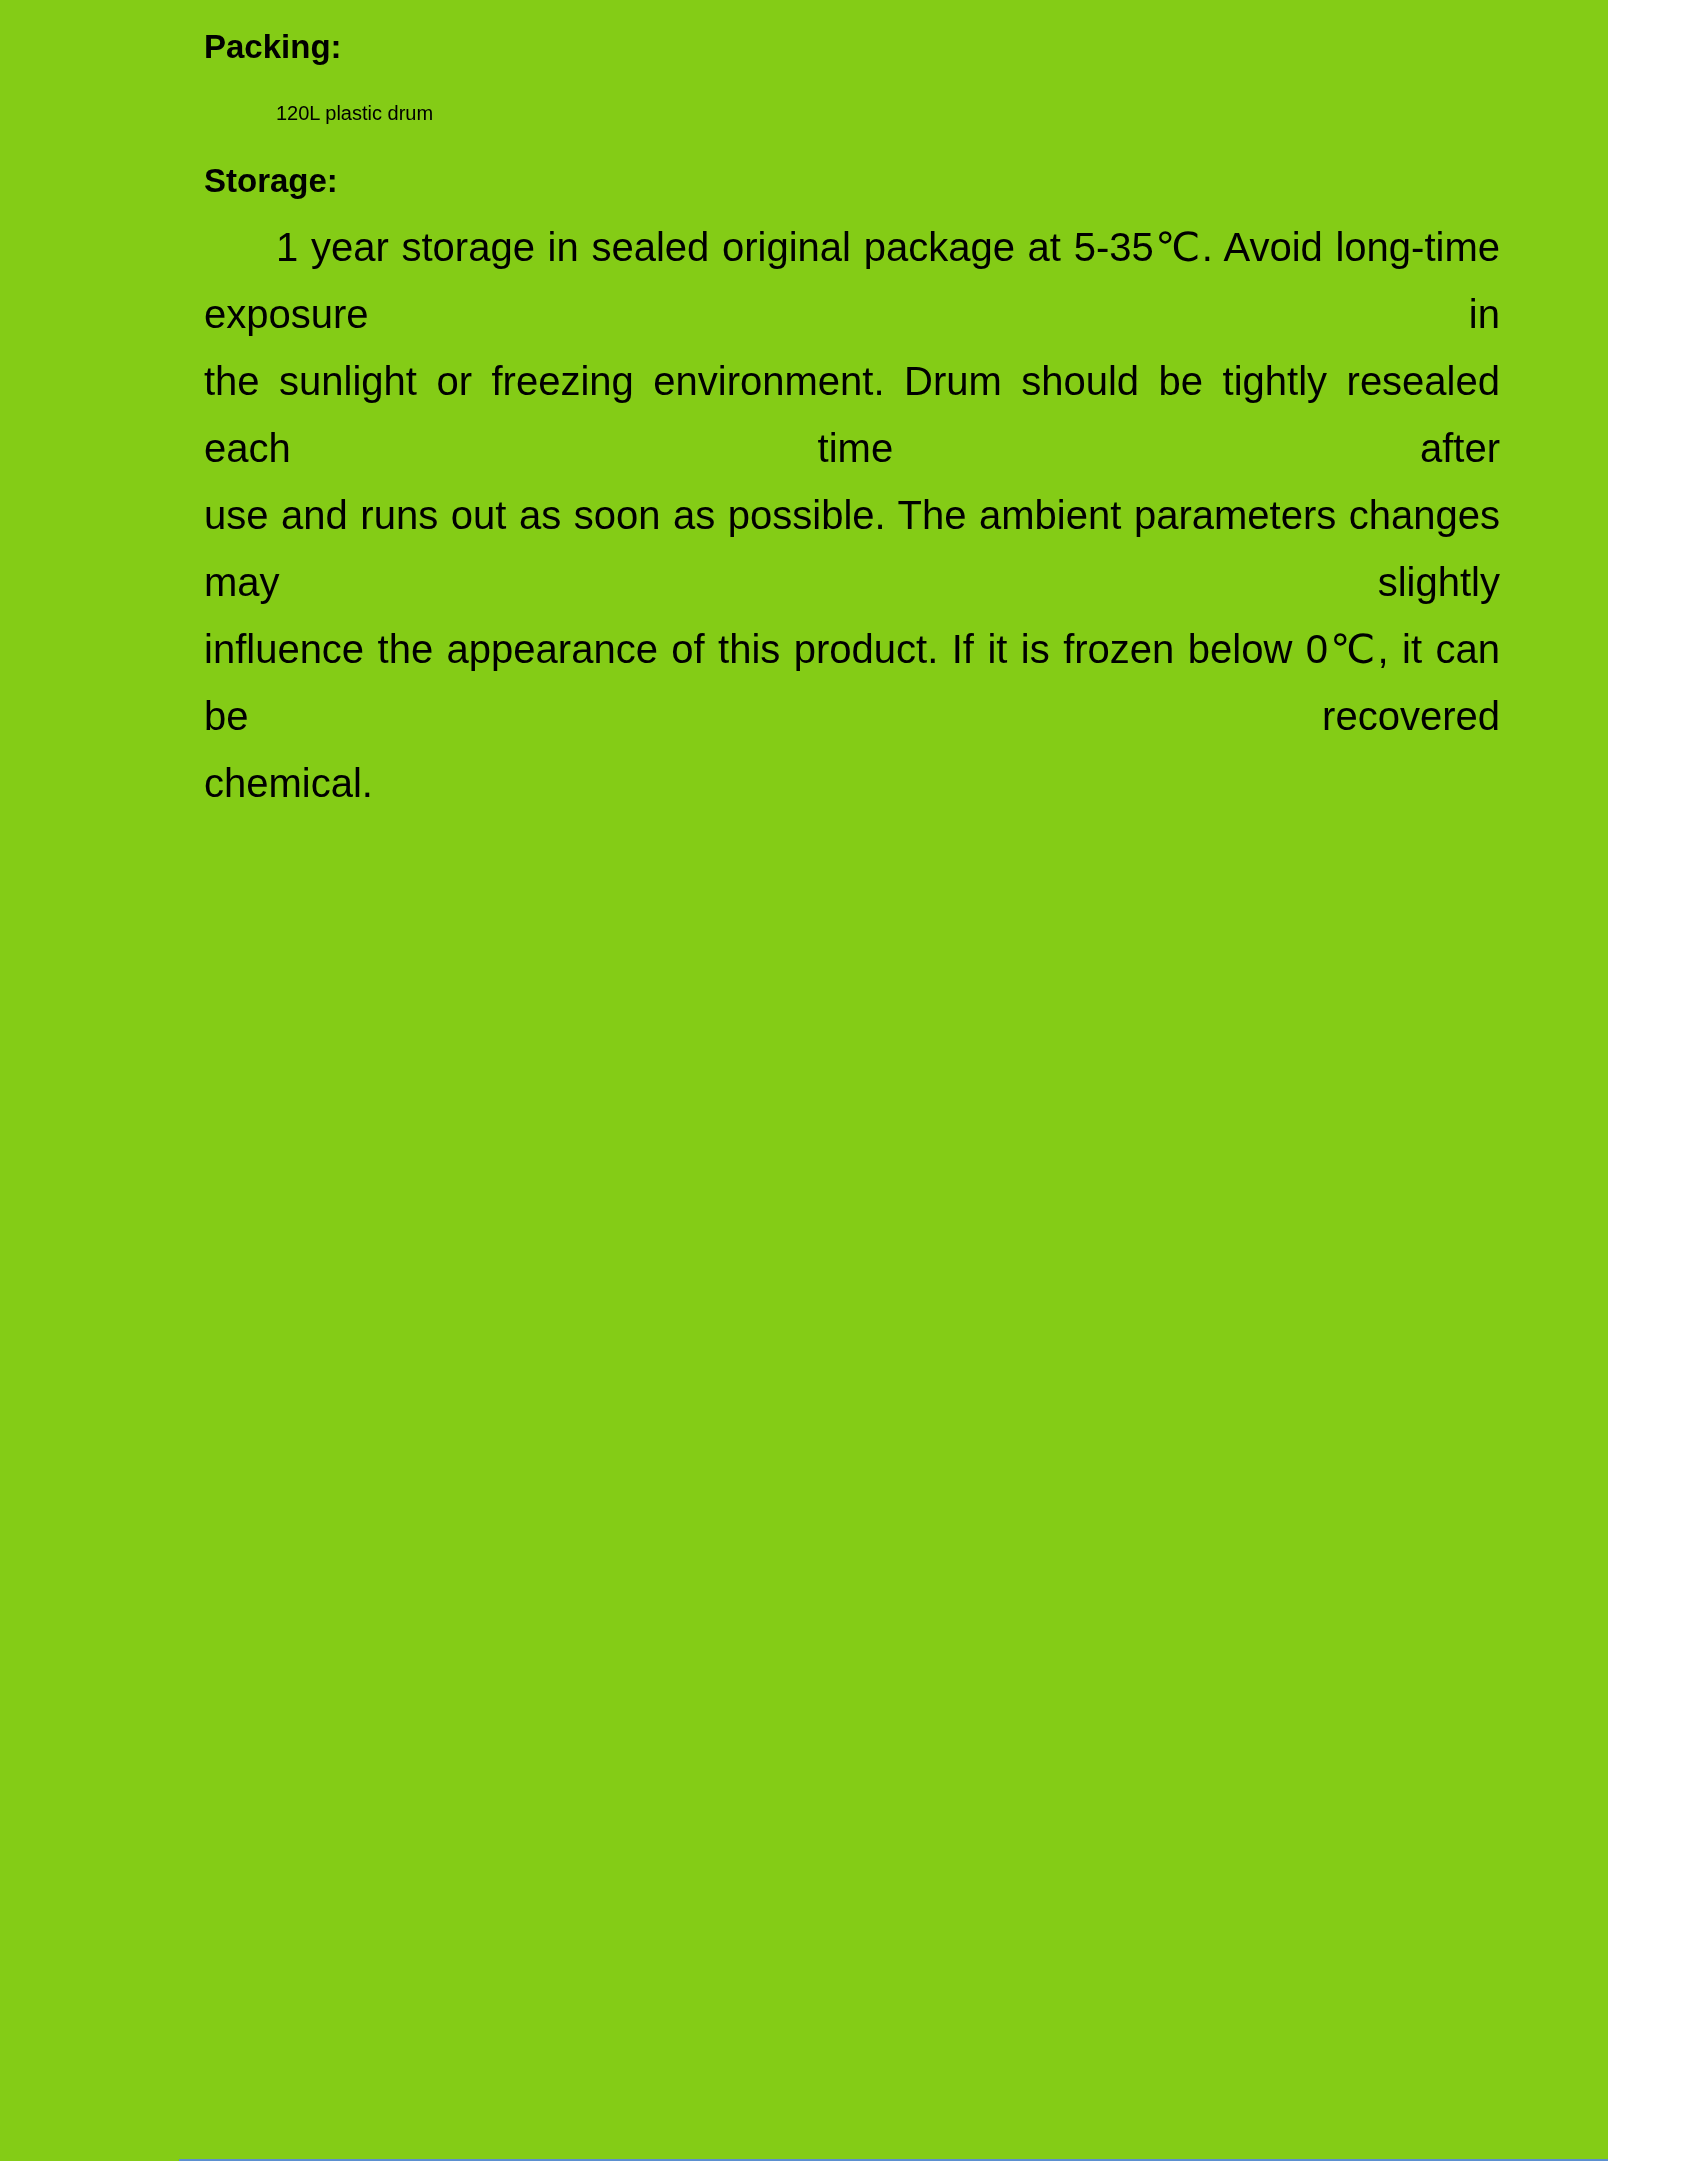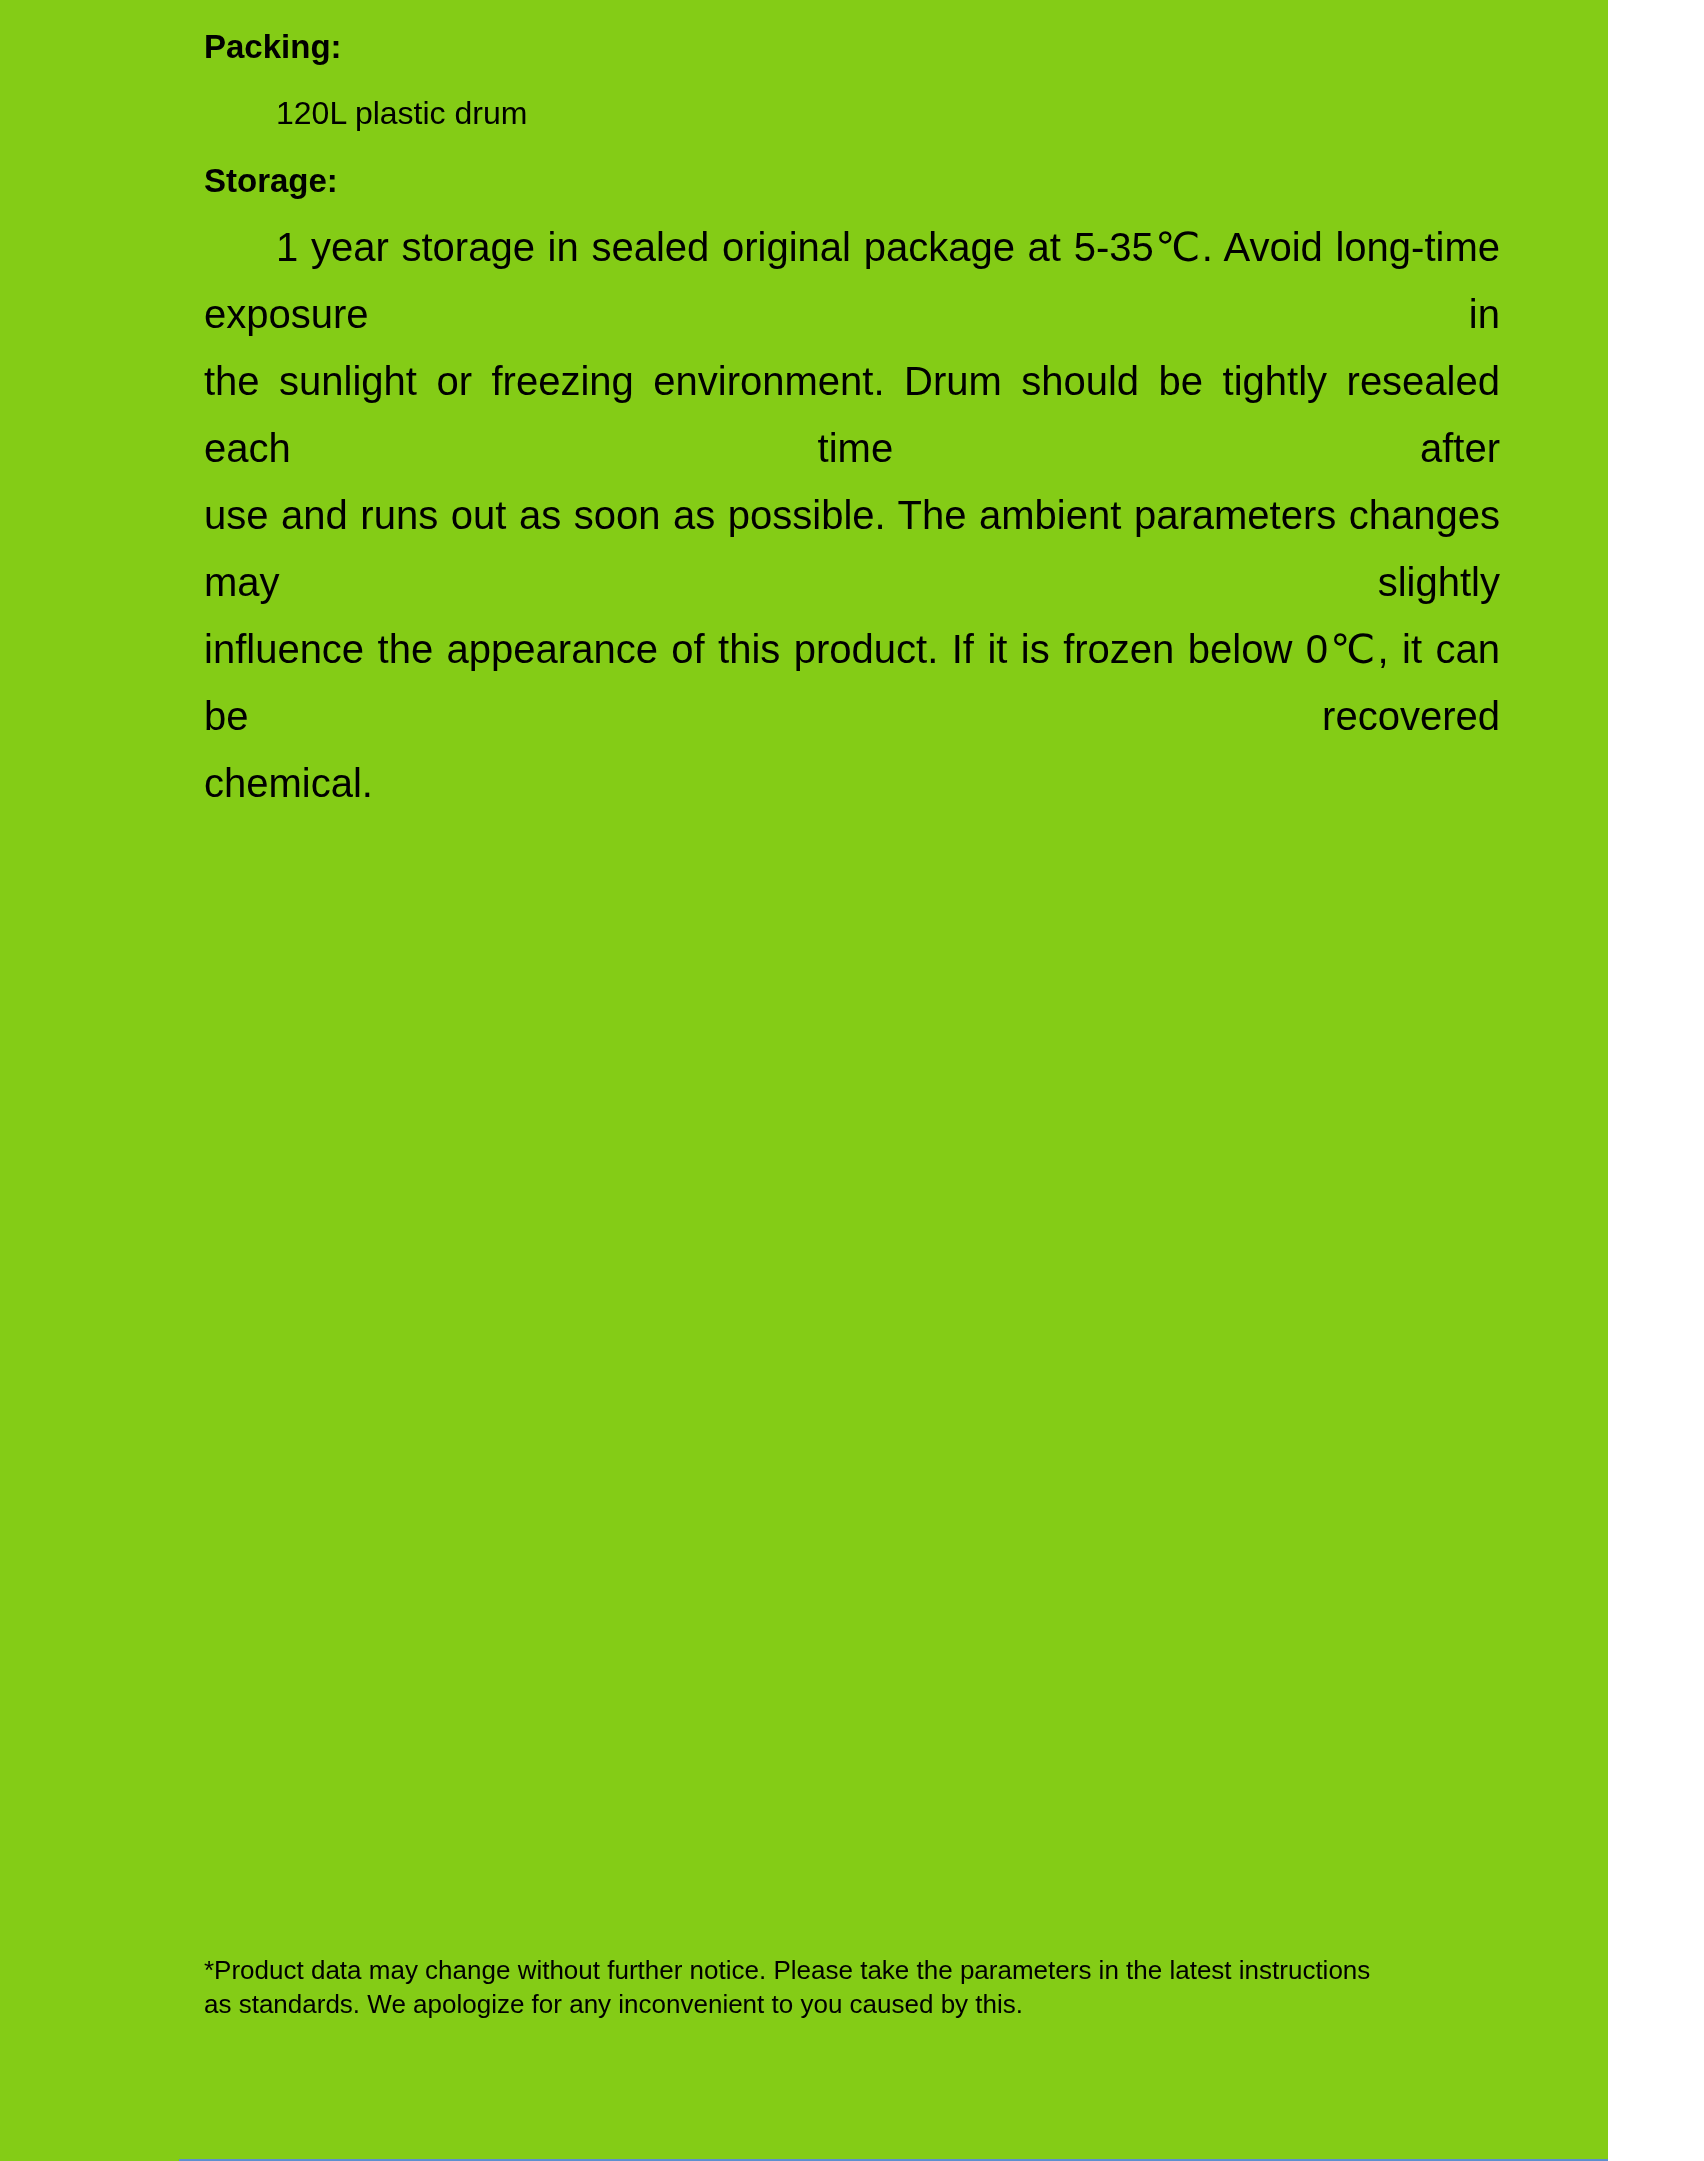--- a/index.html
+++ b/index.html
@@ -22,21 +22,21 @@
     left: 204px;
     width: 1296px;
   }
   .heading {
     font-size: 33px;
     font-weight: bold;
     line-height: 67px;
     white-space: pre;
   }
   .plain-line {
-    font-size: 32px;
+    font-size: 20px;
     line-height: 67px;
     padding-left: 72px;
     white-space: pre;
   }
   .para-line {
     font-size: 40px;
     line-height: 67px;
     text-align: justify;
     text-align-last: justify;
     white-space: normal;
@@ -84,21 +84,17 @@
     <div>
       <div class="para-line first">1 year storage in sealed original package at 5-35℃. Avoid long-time exposure in</div>
       <div class="para-line">the sunlight or freezing environment. Drum should be tightly resealed each time after</div>
       <div class="para-line">use and runs out as soon as possible. The ambient parameters changes may slightly</div>
       <div class="para-line">influence the appearance of this product. If it is frozen below 0℃, it can be recovered</div>
       <div class="para-line last">chemical.</div>
     </div>
 
   </div>
 
-  <div class="footer-note">
-    <div class="footer-line">*Product data may change without further notice. Please take the parameters in the latest instructions</div>
-    <div class="footer-line">as standards. We apologize for any inconvenient to you caused by this.</div>
-  </div>
 
   <div class="bottom-accent" style="background: rgb(91, 143, 208);"></div>
 
 </div>
 
 
 </body></html>

